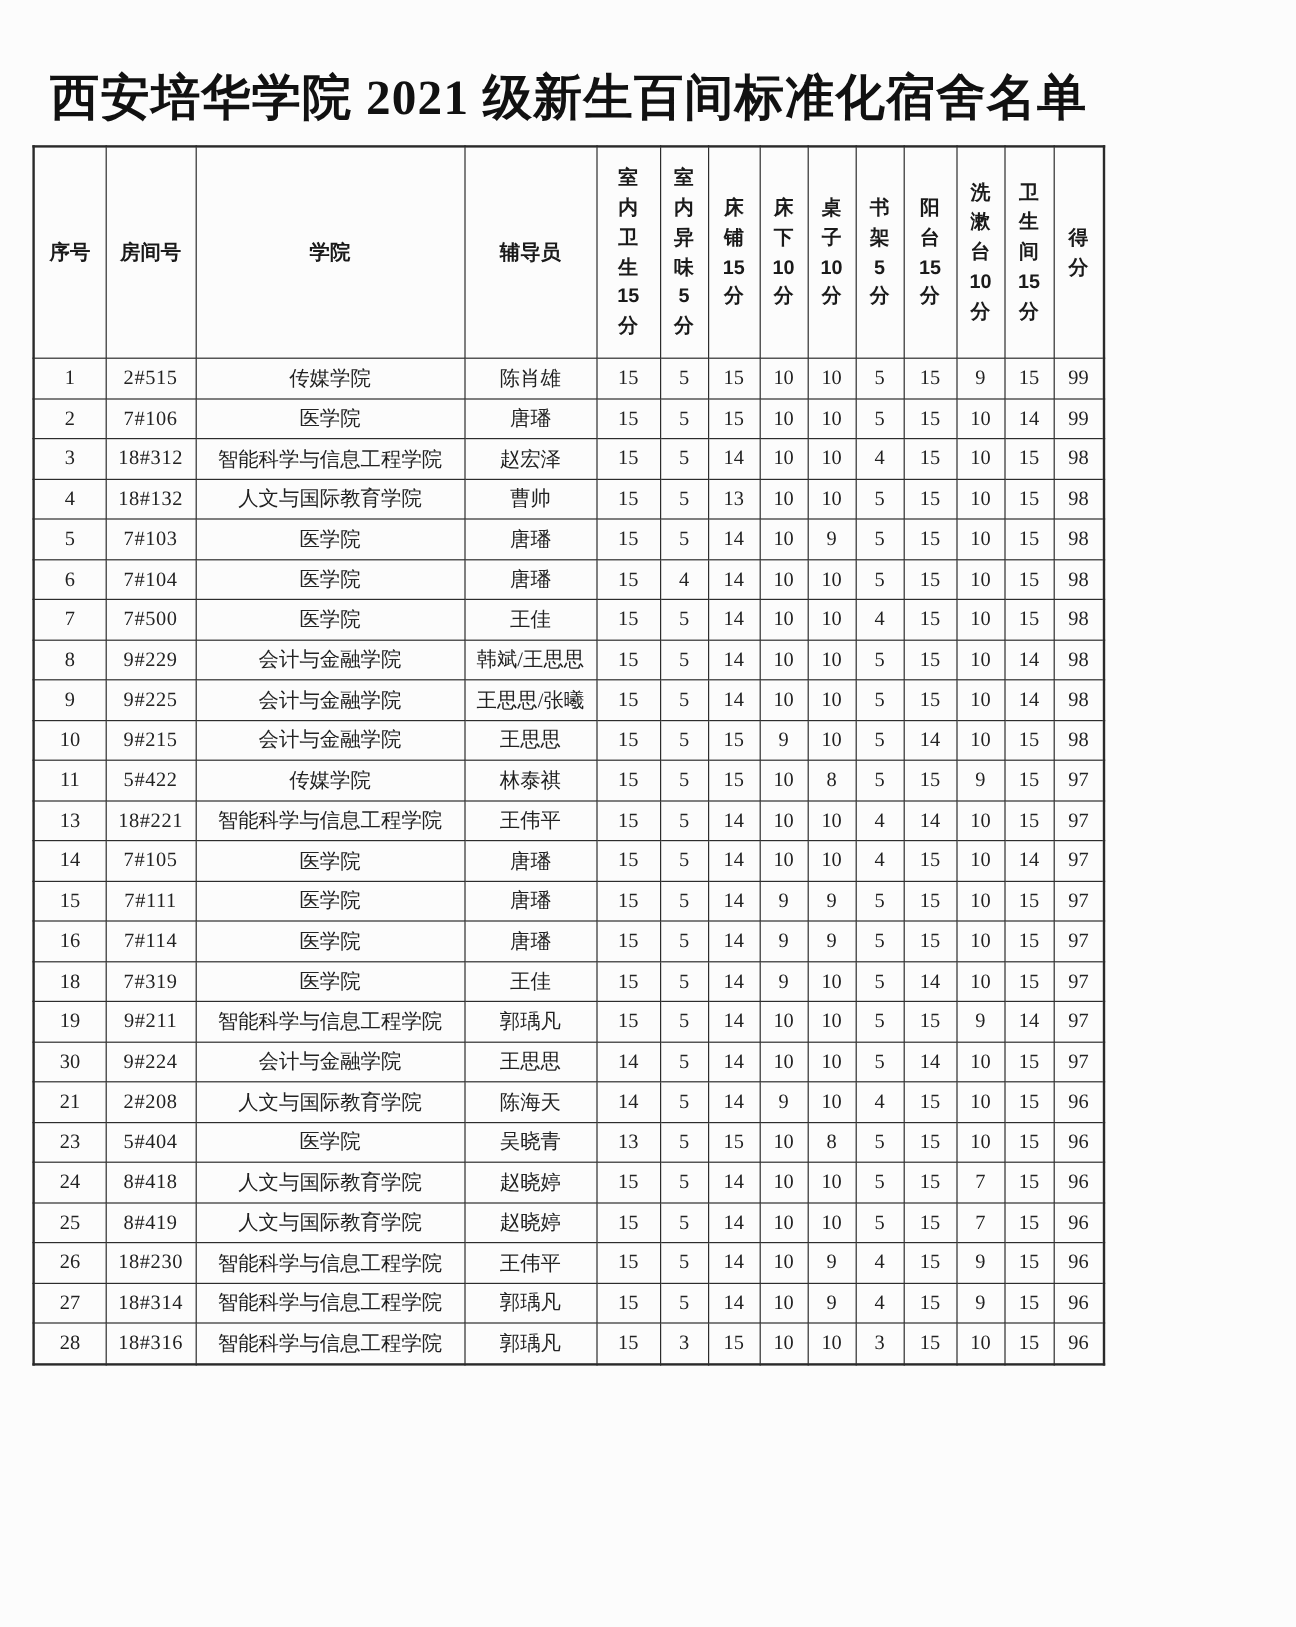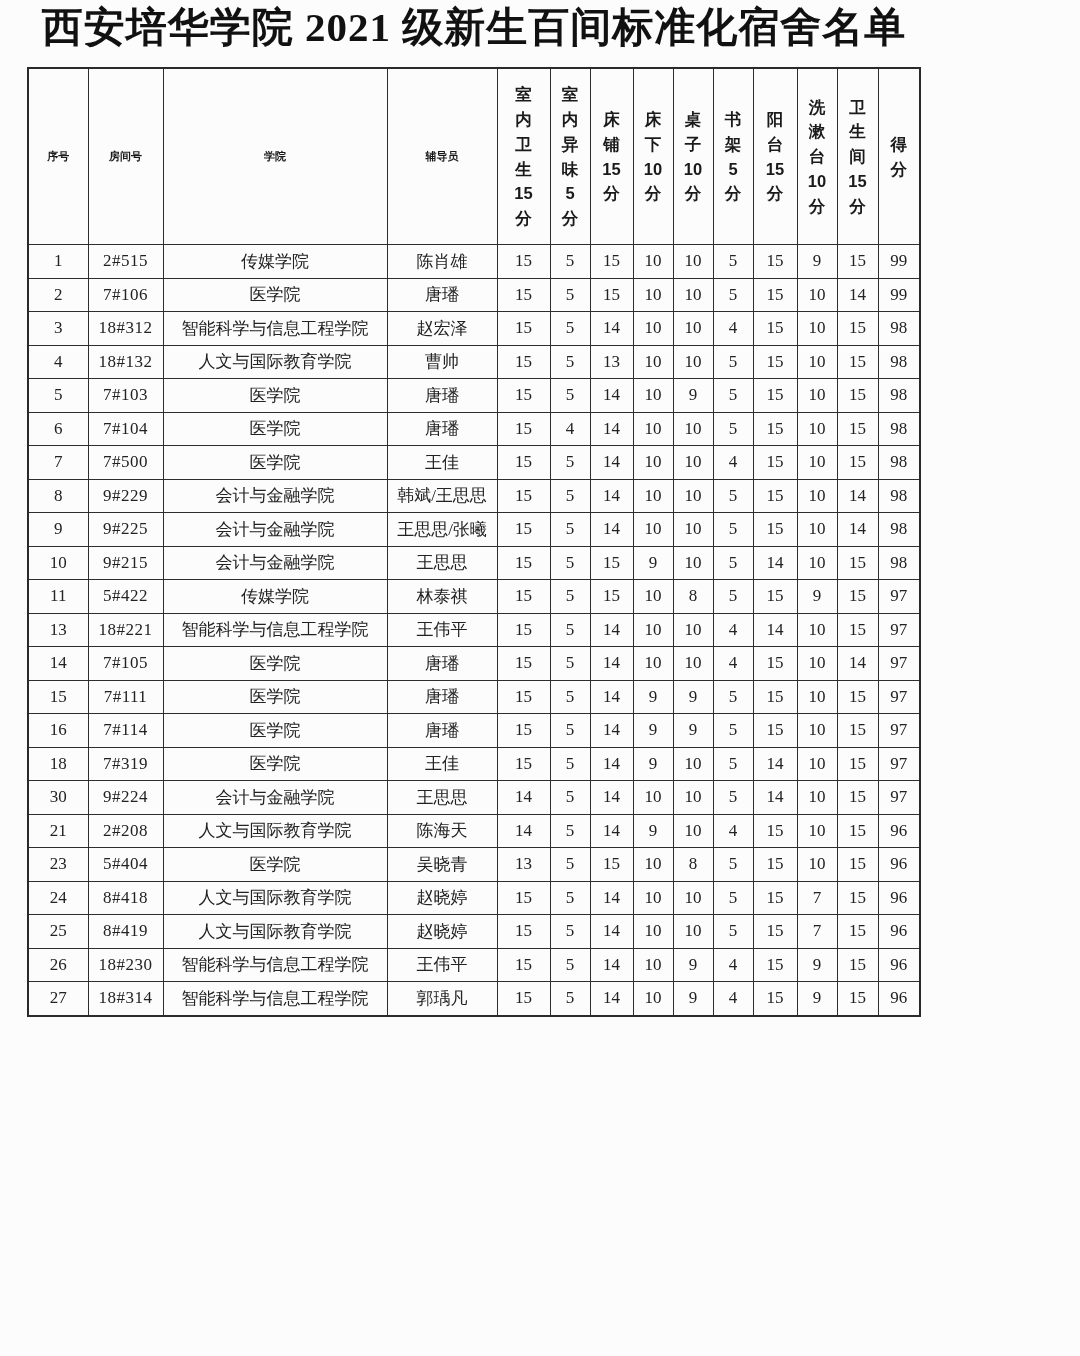--- a/index.html
+++ b/index.html
@@ -5,20 +5,21 @@
   html, body {
     margin: 0;
     padding: 0;
     background: #fcfcfc;
   }
   .page {
     width: 948px;
     height: 1356px;
     background: #fcfcfc;
     box-sizing: border-box;
+    padding-top: 54px;
     font-family: "Liberation Serif", "DejaVu Serif", serif;
     color: #161616;
   }
   .doc-title {
     margin: 0 0 12px 0;
     text-align: center;
     font-size: 41px;
     font-weight: 700;
     letter-spacing: 1px;
     color: #111;
@@ -37,21 +38,21 @@
     padding: 0;
     text-align: center;
     vertical-align: middle;
     overflow: hidden;
   }
   table.dorm-table { border: 2px solid #2a2a2a; }
   thead th {
     height: 171px;
     font-family: "Liberation Sans", "DejaVu Sans", sans-serif;
     font-weight: 700;
-    font-size: 11px;
+    font-size: 17px;
     color: #1a1a1a;
     background: #fcfcfc;
   }
   thead th.vh {
     white-space: pre-line;
     font-size: 16.5px;
     line-height: 1.5;
     padding: 2px 0;
   }
   tbody td {
@@ -388,20 +389,36 @@
           <td class="c-s">14</td>
           <td class="c-s">9</td>
           <td class="c-s">10</td>
           <td class="c-s">5</td>
           <td class="c-s">14</td>
           <td class="c-s">10</td>
           <td class="c-s">15</td>
           <td class="c-total">97</td>
         </tr>
         <tr>
+          <td class="c-seq">19</td>
+          <td class="c-room">9#211</td>
+          <td class="c-college">智能科学与信息工程学院</td>
+          <td class="c-counselor">郭瑀凡</td>
+          <td class="c-s">15</td>
+          <td class="c-s">5</td>
+          <td class="c-s">14</td>
+          <td class="c-s">10</td>
+          <td class="c-s">10</td>
+          <td class="c-s">5</td>
+          <td class="c-s">15</td>
+          <td class="c-s">9</td>
+          <td class="c-s">14</td>
+          <td class="c-total">97</td>
+        </tr>
+        <tr>
           <td class="c-seq">30</td>
           <td class="c-room">9#224</td>
           <td class="c-college">会计与金融学院</td>
           <td class="c-counselor">王思思</td>
           <td class="c-s">14</td>
           <td class="c-s">5</td>
           <td class="c-s">14</td>
           <td class="c-s">10</td>
           <td class="c-s">10</td>
           <td class="c-s">5</td>
@@ -496,18 +513,34 @@
           <td class="c-college">智能科学与信息工程学院</td>
           <td class="c-counselor">郭瑀凡</td>
           <td class="c-s">15</td>
           <td class="c-s">5</td>
           <td class="c-s">14</td>
           <td class="c-s">10</td>
           <td class="c-s">9</td>
           <td class="c-s">4</td>
           <td class="c-s">15</td>
           <td class="c-s">9</td>
+          <td class="c-s">15</td>
+          <td class="c-total">96</td>
+        </tr>
+        <tr>
+          <td class="c-seq">28</td>
+          <td class="c-room">18#316</td>
+          <td class="c-college">智能科学与信息工程学院</td>
+          <td class="c-counselor">郭瑀凡</td>
+          <td class="c-s">15</td>
+          <td class="c-s">3</td>
+          <td class="c-s">15</td>
+          <td class="c-s">10</td>
+          <td class="c-s">10</td>
+          <td class="c-s">3</td>
+          <td class="c-s">15</td>
+          <td class="c-s">10</td>
           <td class="c-s">15</td>
           <td class="c-total">96</td>
         </tr>
       </tbody>
   </table>
 </div>
 
 </body></html>

